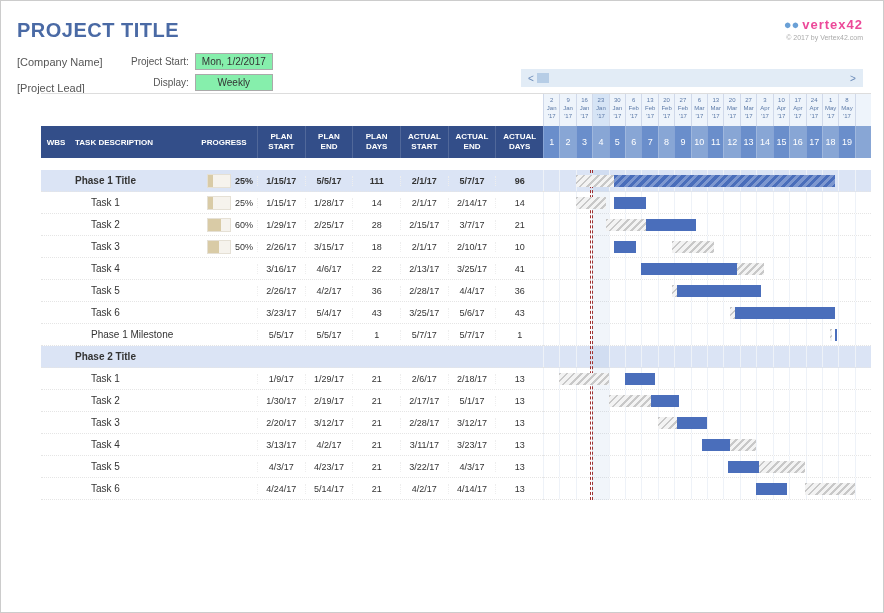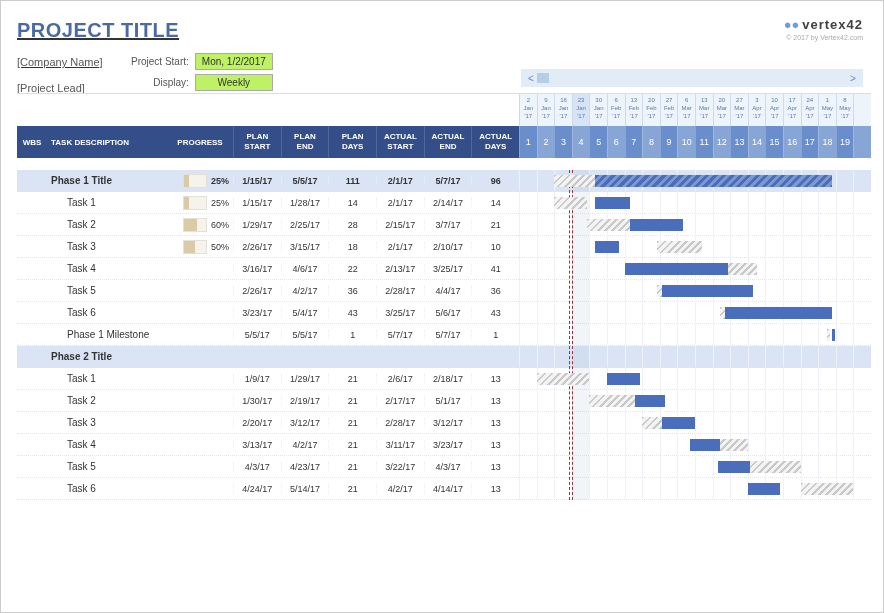--- a/index.html
+++ b/index.html
@@ -1,37 +1,37 @@
 <!DOCTYPE html>
 <html><head>
 <meta charset="utf-8">
 <style>
   * { box-sizing: border-box; margin: 0; padding: 0; }
   body { font-family: Arial, "Helvetica Neue", sans-serif; font-size: 10px; background: #fff; color: #333; width: 884px; }
   .page { width: 884px; height: 613px; position: relative; border: 1px solid #ccc; overflow: hidden; }
 
-  .header-left { position: absolute; left: 16px; top: 18px; text-decoration: underline; }
+  .header-left { position: absolute; left: 16px; top: 18px; }
   .title { color: #4a6aa5; font-size: 20px; font-weight: bold; letter-spacing: .5px; }
   .subtitle { color: #555; font-size: 11px; margin-top: 14px; }
   .header-right { position: absolute; right: 20px; top: 16px; text-align: right; }
-  .logo-text { color: #404040; font-size: 13px; font-weight: bold; letter-spacing: 1px; }
+  .logo-text { color: #ec4899; font-size: 13px; font-weight: bold; letter-spacing: 1px; }
   .logo-accent { color: #6aa0d6; font-size: 13px; }
   .copyright { color: #aaa; font-size: 7px; margin-top: 2px; }
 
   .meta { position: absolute; left: 130px; top: 52px; display: grid; grid-template-columns: auto auto; gap: 4px 6px; align-items: center; }
   .meta-label { text-align: right; color: #555; font-size: 10px; }
-  .meta-box { border: 1px solid #aaa; padding: 2px 6px; min-width: 78px; text-align: center; font-size: 10px; background: #bef264; }
+  .meta-box { border: 1px solid #aaa; padding: 2px 6px; min-width: 78px; text-align: center; font-size: 10px; background: #86efac; }
 
   .nav-bar { position: absolute; left: 520px; top: 68px; right: 20px; height: 18px; background: #e2ecf6; display: flex; align-items: center; padding: 0 4px; }
   .nav-arrow { width: 12px; text-align: center; color: #6a8ab8; cursor: pointer; font-size: 10px; }
   .nav-track { flex: 1; height: 10px; position: relative; }
   .nav-thumb { position: absolute; left: 0; top: 0; width: 12px; height: 10px; background: #b6cde6; }
 
   .workspace { position: absolute; left: 16px; right: 12px; top: 92px; bottom: 12px; }
-  .grid-area { display: flex; height: 100%; }
+  .grid-area { display: flex; height: 100%; margin-left: 24px; }
   .left-pane { flex: 0 0 502px; border-top: 1px solid #ddd; }
   .right-pane { flex: 1; position: relative; overflow: hidden; border-top: 1px solid #ddd; }
 
   
   .left-dates-row { display: flex; height: 32px; }
   .left-dates-row .spacer { flex: 0 0 216px; }
   .left-dates-row .col { flex: 1; }
   .col-headers { display: flex; background: #334e89; color: #fff; font-size: 8px; font-weight: bold; text-align: center; height: 32px; }
   .col-headers .wbs { flex: 0 0 30px; display:flex;align-items:center;justify-content:center; }
   .col-headers .desc { flex: 0 0 120px; display:flex;align-items:center; padding-left:4px;}

